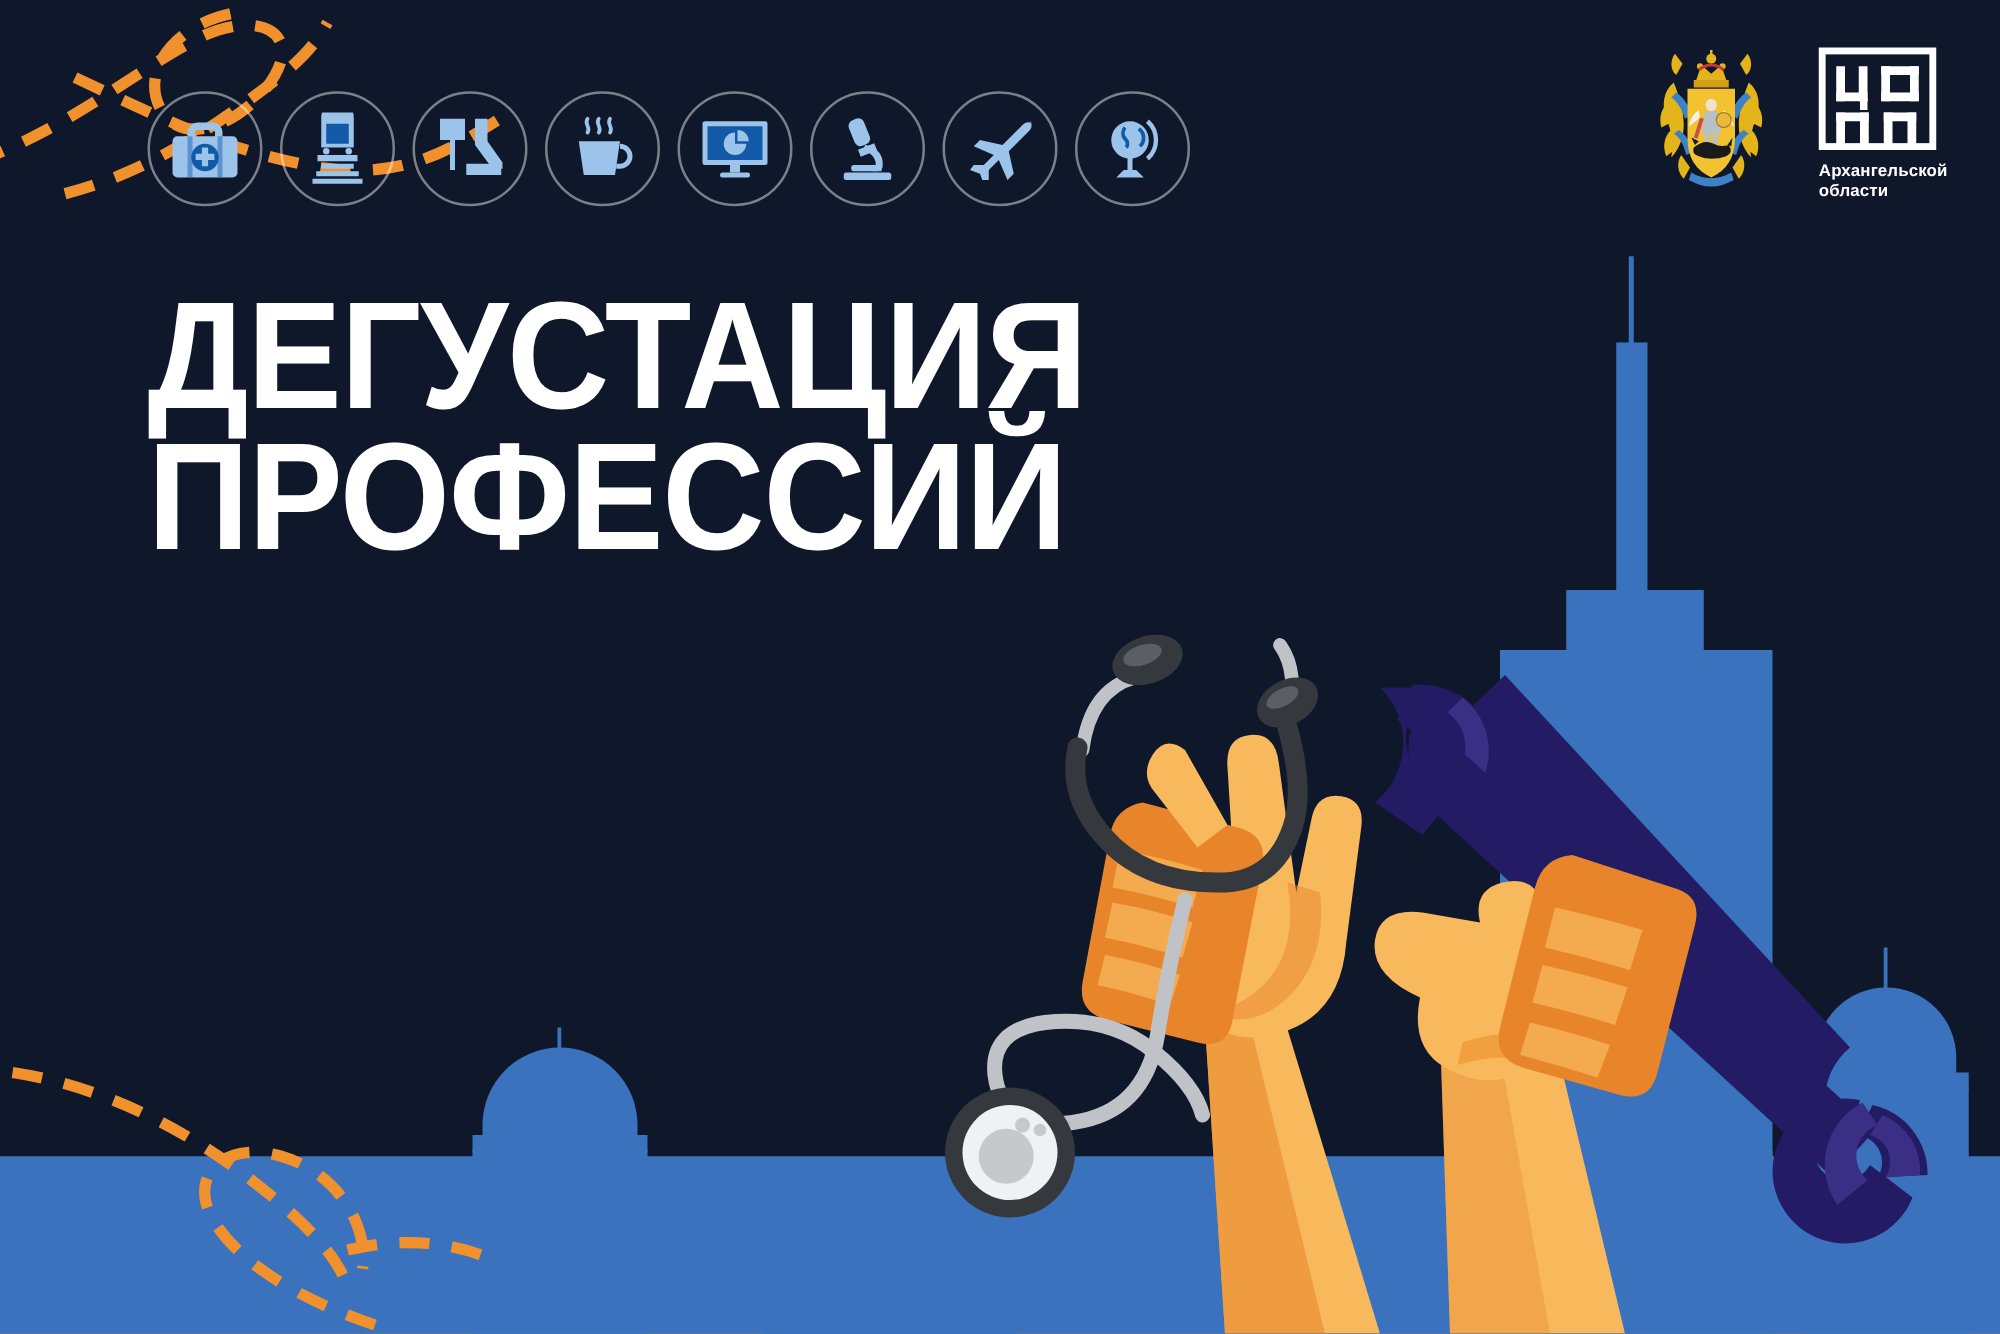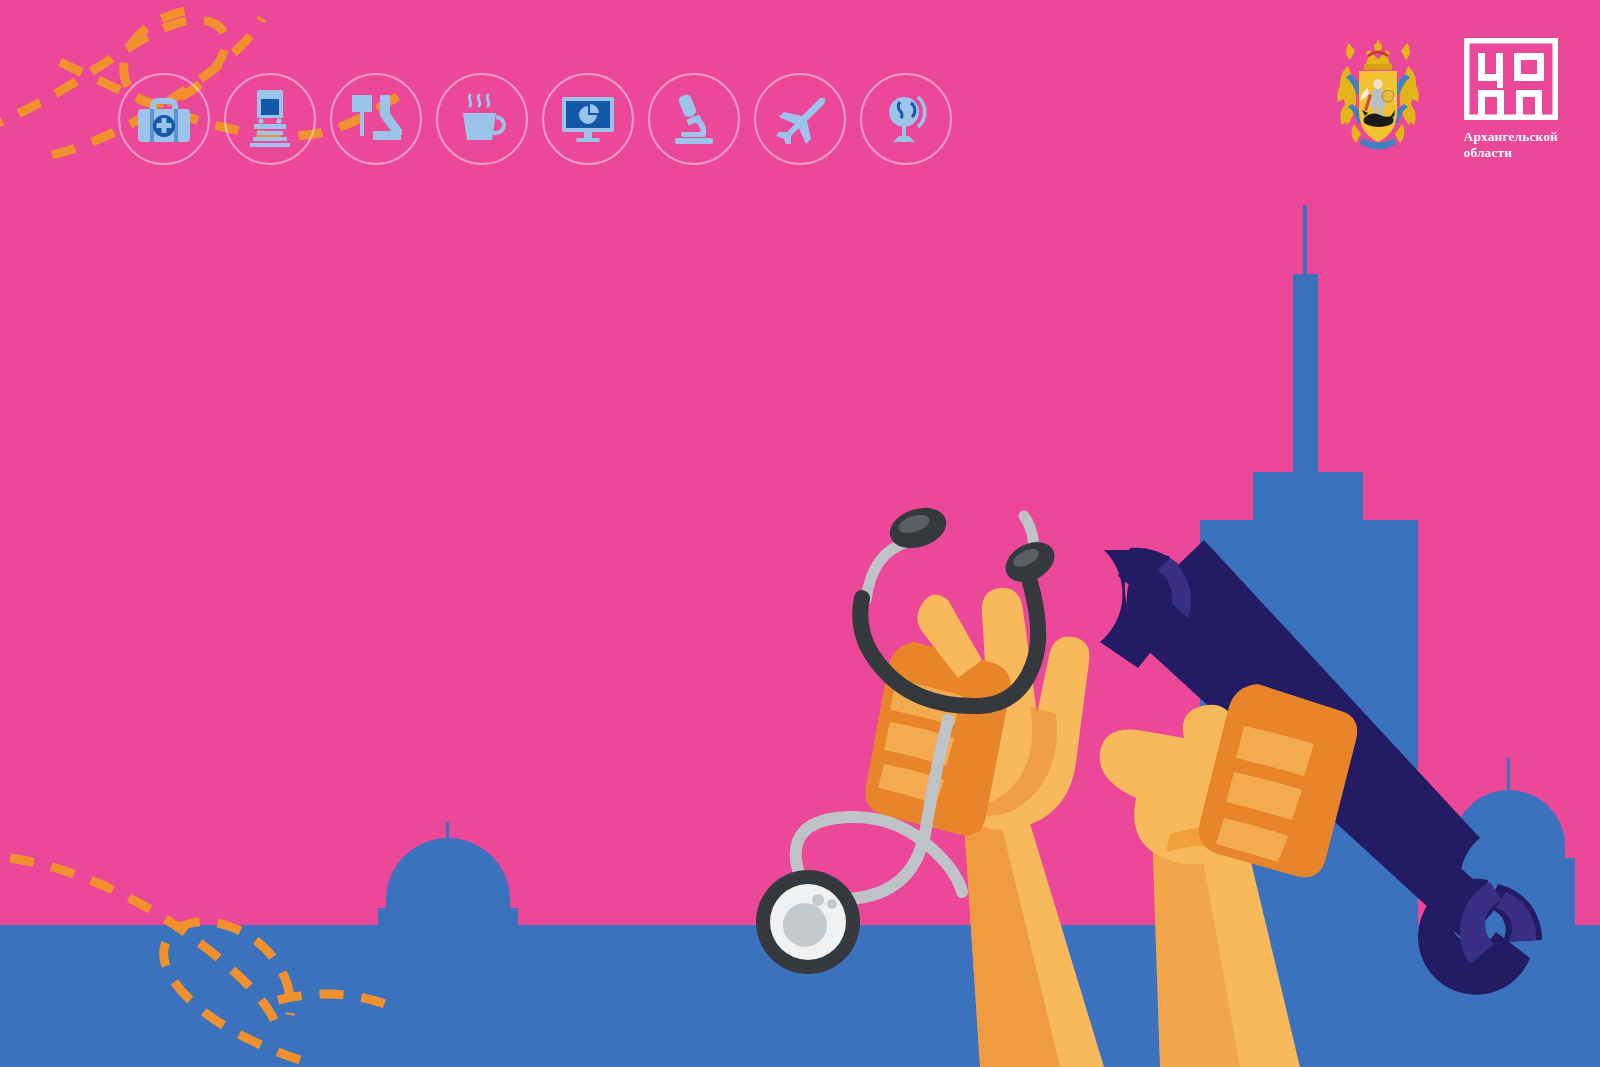--- a/index.html
+++ b/index.html
@@ -5,22 +5,22 @@
   html, body {
     margin: 0;
     padding: 0;
     background: #ffffff;
   }
   #poster {
     position: relative;
     width: 1600px;
     height: 1067px;
     overflow: hidden;
-    background: #ec4899;
-    font-family: Liberation Serif, serif;
+    background: #0f172a;
+    font-family: Liberation Sans, sans-serif;
   }
 
   
   .band-lower {
     position: absolute;
     left: 0;
     bottom: 0;
     width: 1600px;
     height: 142px;
     background: #3B72BE;
@@ -435,15 +435,19 @@
         <circle cx="108" cy="492" r="52" fill="#35383D"></circle>
         <circle cx="108" cy="492" r="38" fill="#F0F1F2"></circle>
         <circle cx="105" cy="495" r="22" fill="#C6C9CC"></circle>
         <circle cx="118" cy="470" r="6" fill="#C6C9CC"></circle>
         <circle cx="132" cy="474" r="5" fill="#C6C9CC"></circle>
       </g>
     </g>
 
   </svg>
 
+  <div class="headline">
+    <div class="line">ДЕГУСТАЦИЯ</div>
+    <div class="line">ПРОФЕССИЙ</div>
+  </div>
 
 
 </div>
 
 </body></html>

